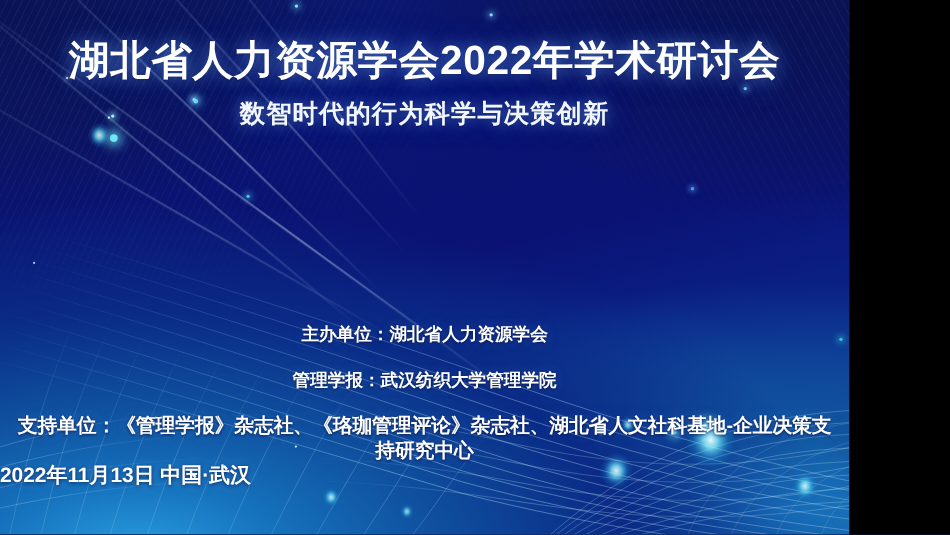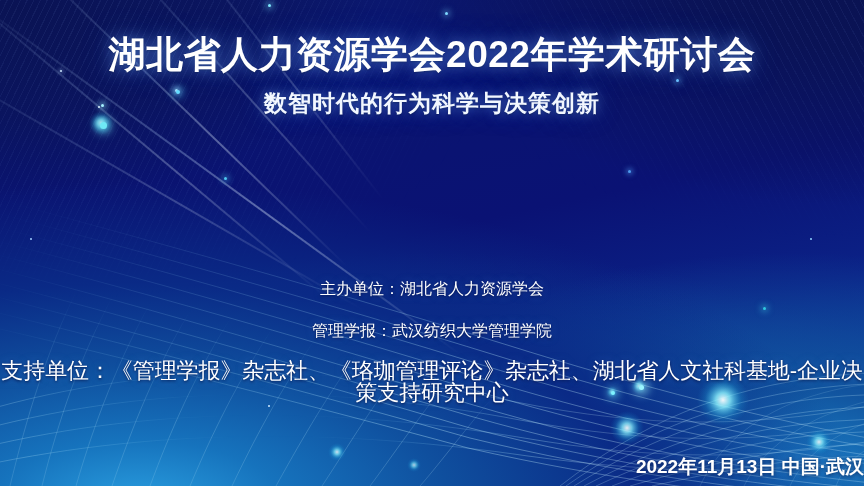--- a/index.html
+++ b/index.html
@@ -1,21 +1,21 @@
 <!DOCTYPE html>
 <html lang="zh"><head>
 <meta charset="utf-8">
 <title>Conference Poster</title>
 <style>
   html,body{margin:0;padding:0;background:#000;}
   *{box-sizing:border-box;}
 
   .stage{
     position:relative;
-    width:864px;height:486px;
+    width:772px;height:486px;
     overflow:hidden;
     font-family:"Liberation Sans","DejaVu Sans",sans-serif;
     background:#1d4ed8;
   }
 
   
   .bg-base{
     position:absolute;inset:0;
     background:
       radial-gradient(120% 95% at 16% 104%, #2a9fe0 0%, #1673bd 14%, #0f4f9e 30%, #0a2a86 48%, rgba(8,22,110,0) 70%),
@@ -91,31 +91,31 @@
     font-weight:700;letter-spacing:1px;
     color:#f2f7ff;
     text-shadow:0 0 12px rgba(120,180,255,0.5), 0 0 26px rgba(60,120,230,0.35), 0 1px 2px rgba(0,10,50,0.6);
   }
 
   .orgs{
     position:absolute;left:0;right:0;top:278px;
     text-align:center;z-index:6;
   }
   .org-line{
-    margin:0;
-    font-size:16px;line-height:22px;font-weight:400;
+    margin:16px;
+    font-size:16px;line-height:22px;font-weight:700;
     color:#ffffff;
     text-shadow:0 1px 3px rgba(0,12,60,0.85), 0 0 10px rgba(90,150,240,0.35);
   }
   .org-line.second{margin-top:20px;}
-  .org-line.support{margin-top:18px;font-size:22px;letter-spacing:-0.1px;}
+  .org-line.support{margin-top:18px;font-size:18px;letter-spacing:-0.1px;}
 
   .datebar{
-    position:absolute;left:0;right:0;top:454px;
-    text-align:right;z-index:6;
+    position:absolute;left:0;right:0;top:420px;
+    text-align:left;z-index:6;
   }
   .date-text{
     margin:0;
     font-size:19px;line-height:26px;font-weight:700;
     color:#ffffff;
     text-shadow:0 1px 4px rgba(0,20,70,0.8), 0 0 12px rgba(110,180,255,0.4);
   }
 </style>
 </head>
 <body>

